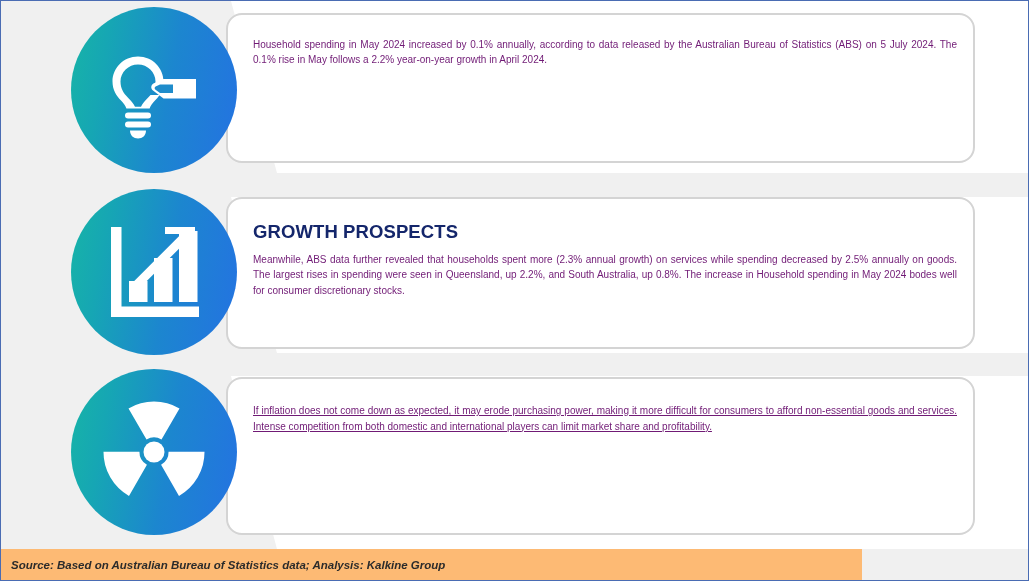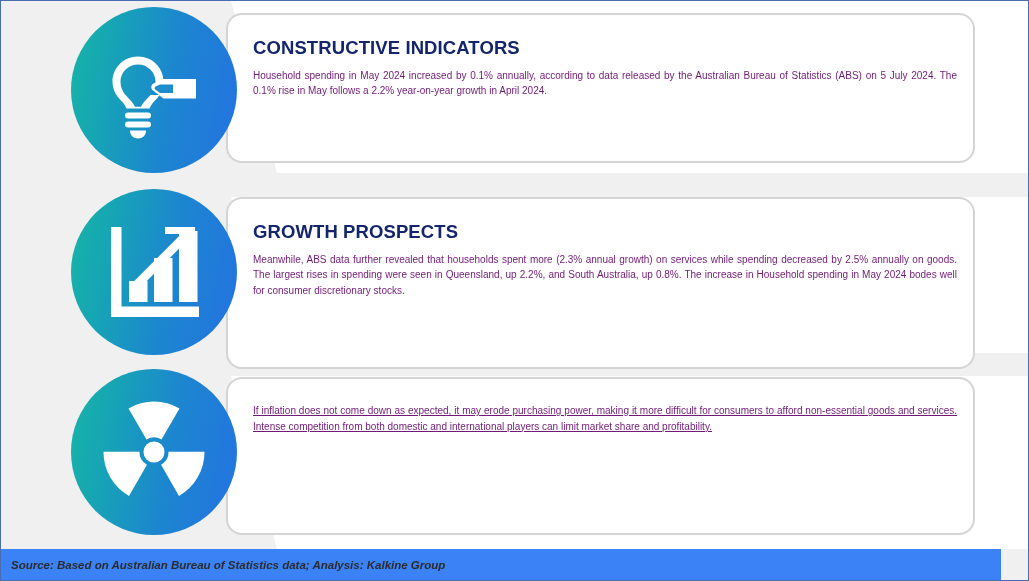--- a/index.html
+++ b/index.html
@@ -39,21 +39,21 @@
   }
 
   
   .card {
     position: absolute;
     background: #ffffff;
     border: 2px solid #d4d4d4;
     border-radius: 16px;
   }
   #card-1 { left: 225px; top: 12px; width: 749px; height: 150px; }
-  #card-2 { left: 225px; top: 196px; width: 749px; height: 172px; }
+  #card-2 { left: 225px; top: 196px; width: 749px; height: 152px; }
   #card-3 { left: 225px; top: 376px; width: 749px; height: 158px; }
 
   .card-text {
     position: absolute;
     left: 25px;
     right: 16px;
     top: 22px;
   }
   #card-3 .card-text { top: 24px; }
 
@@ -91,25 +91,25 @@
   #icon-circle-2 { left: 70px; top: 188px; }
   #icon-circle-3 { left: 70px; top: 368px; }
 
   .icon-circle svg { display: block; }
 
   
   #source-bar {
     position: absolute;
     left: 0px;
     bottom: 0px;
-    width: 1000px;
+    width: 861px;
     height: 31px;
     display: flex;
     align-items: center;
-    background: #3b82f6;
+    background: #fdba74;
   }
   #source-text {
     padding-left: 10px;
     font-size: 11.5px;
     font-style: italic;
     font-weight: bold;
     color: #2b2b2b;
     font-family: "Liberation Sans", sans-serif;
   }
 </style>
@@ -117,21 +117,20 @@
 <body>
 
 <div id="frame">
 
   <div class="bg-white-band" id="bg-band-1"></div>
   <div class="bg-white-band" id="bg-band-2"></div>
   <div class="bg-white-band" id="bg-band-3"></div>
 
   <div class="card" id="card-1">
     <div class="card-text">
-      <div class="card-title">CONSTRUCTIVE INDICATORS</div>
       <div class="card-body">Household spending in May 2024 increased by 0.1% annually, according to data released by the Australian Bureau of Statistics (ABS) on 5 July 2024. The 0.1% rise in May follows a 2.2% year-on-year growth in April 2024.</div>
     </div>
   </div>
 
   <div class="icon-circle" id="icon-circle-1">
     <svg width="108" height="108" viewBox="0 0 108 108">
       <g fill="#ffffff">
 
         <path d="M38 20.5 C23.5 20.5 12.5 32 12.5 45.5 C12.5 54 16.5 60 21 64.5 C23.6 67.1 25.5 69.6 26.4 72.5 L49.6 72.5 C50.5 69.6 52.4 67.1 55 64.5 C56.6 62.9 58.2 61.1 59.6 59 L50.5 59 C49.8 59.8 49 60.6 48.2 61.4 C45.2 64.4 42.6 67.3 41 70.7 L35 70.7 C33.4 67.3 30.8 64.4 27.8 61.4 C23.6 57.2 20.5 52.6 20.5 45.5 C20.5 36.2 28.4 28.5 38 28.5 C47.6 28.5 55.5 36.2 55.5 45.5 C55.5 46.9 55.3 48.2 55 49.4 L63.1 49.4 C63.4 48.1 63.5 46.8 63.5 45.5 C63.5 32 52.5 20.5 38 20.5 Z"></path>
 

